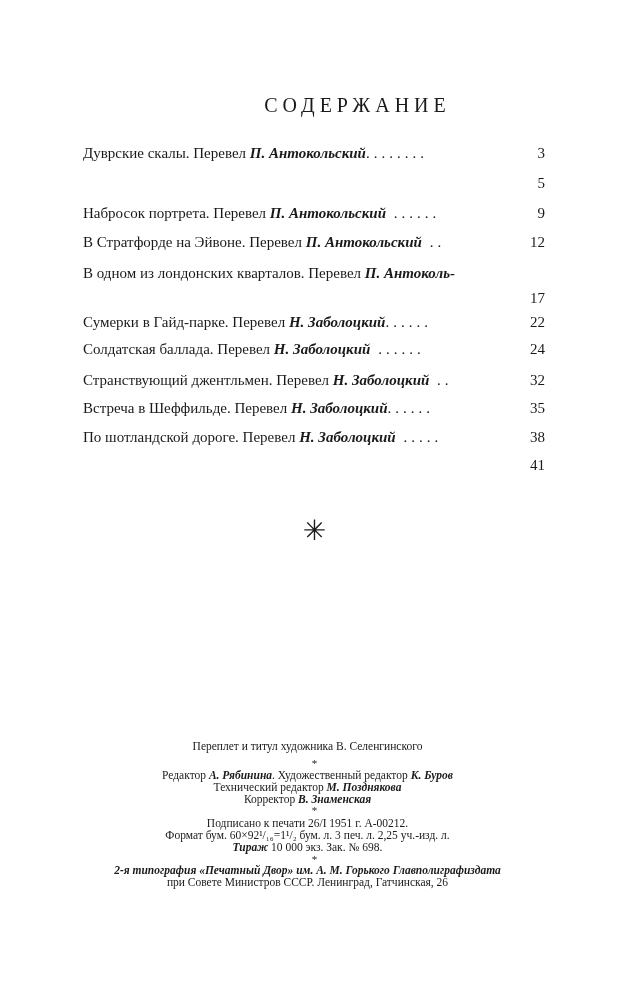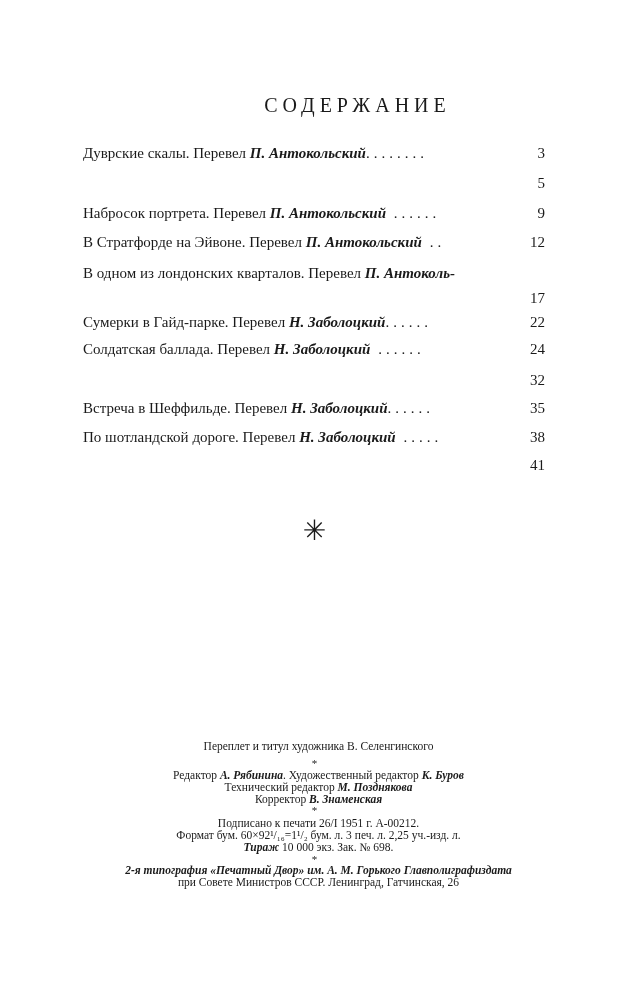--- a/index.html
+++ b/index.html
@@ -8,21 +8,21 @@
   .title { position: absolute; top: 94px; left: 0; width: 629px; text-align: center; font-size: 20px; letter-spacing: 5px; font-family: "Liberation Serif", serif; margin-left: 43px; }
   .toc { position: absolute; left: 83px; width: 462px; top: 142px; }
   .entry { position: absolute; left: 0; width: 462px; height: 22px; font-size: 15px; line-height: 22px; font-family: "Liberation Serif", serif; white-space: nowrap; }
   .entry .text { position: absolute; left: 0; }
   .entry .leader { letter-spacing: 4px; }
   .entry .page-num { position: absolute; right: 0; top: 0; width: 28px; text-align: right; }
   .entry i, .cont i { font-style: italic; font-weight: bold; }
   .cont { position: absolute; left: 17px; }
   .star-big { position: absolute; top: 516px; left: 0; width: 629px; text-align: center; font-size: 28px; line-height: 30px; font-family: "DejaVu Sans", sans-serif; }
   .colophon { position: absolute; left: 0; width: 629px; top: 738px; font-family: "Liberation Serif", serif; }
-  .cline { position: absolute; left: 0; width: 615px; text-align: center; font-size: 11.5px; line-height: 12px; white-space: nowrap; padding-left: 11px; }
+  .cline { position: absolute; left: 0; width: 615px; text-align: center; font-size: 11.5px; line-height: 12px; white-space: nowrap; }
   .cline i { font-style: italic; font-weight: bold; margin-top: 22px; }
   .cstar { position: absolute; left: 0; width: 629px; text-align: center; font-size: 11px; line-height: 10px; }
   .bold { font-weight: bold; font-style: italic; }
 </style>
 </head>
 <body>
 
 <div class="page">
 
   <div class="title">СОДЕРЖАНИЕ</div>
@@ -51,20 +51,21 @@
     </div>
     <div class="entry" style="top:169px">
       <span class="text"><span>Сумерки в Гайд-парке. Перевел </span><i>Н. Заболоцкий</i><span class="leader">......</span></span>
       <span class="page-num">22</span>
     </div>
     <div class="entry" style="top:196px">
       <span class="text"><span>Солдатская баллада. Перевел </span><i>Н. Заболоцкий</i><span class="leader"> ......</span></span>
       <span class="page-num">24</span>
     </div>
     <div class="entry" style="top:227px">
+      <span class="text"><span>Странствующий джентльмен. Перевел </span><i>Н. Заболоцкий</i><span class="leader"> ..</span></span>
       <span class="page-num">32</span>
     </div>
     <div class="entry" style="top:255px">
       <span class="text"><span>Встреча в Шеффильде. Перевел </span><i>Н. Заболоцкий</i><span class="leader">......</span></span>
       <span class="page-num">35</span>
     </div>
     <div class="entry" style="top:284px">
       <span class="text"><span>По шотландской дороге. Перевел </span><i>Н. Заболоцкий</i><span class="leader"> .....</span></span>
       <span class="page-num">38</span>
     </div>

